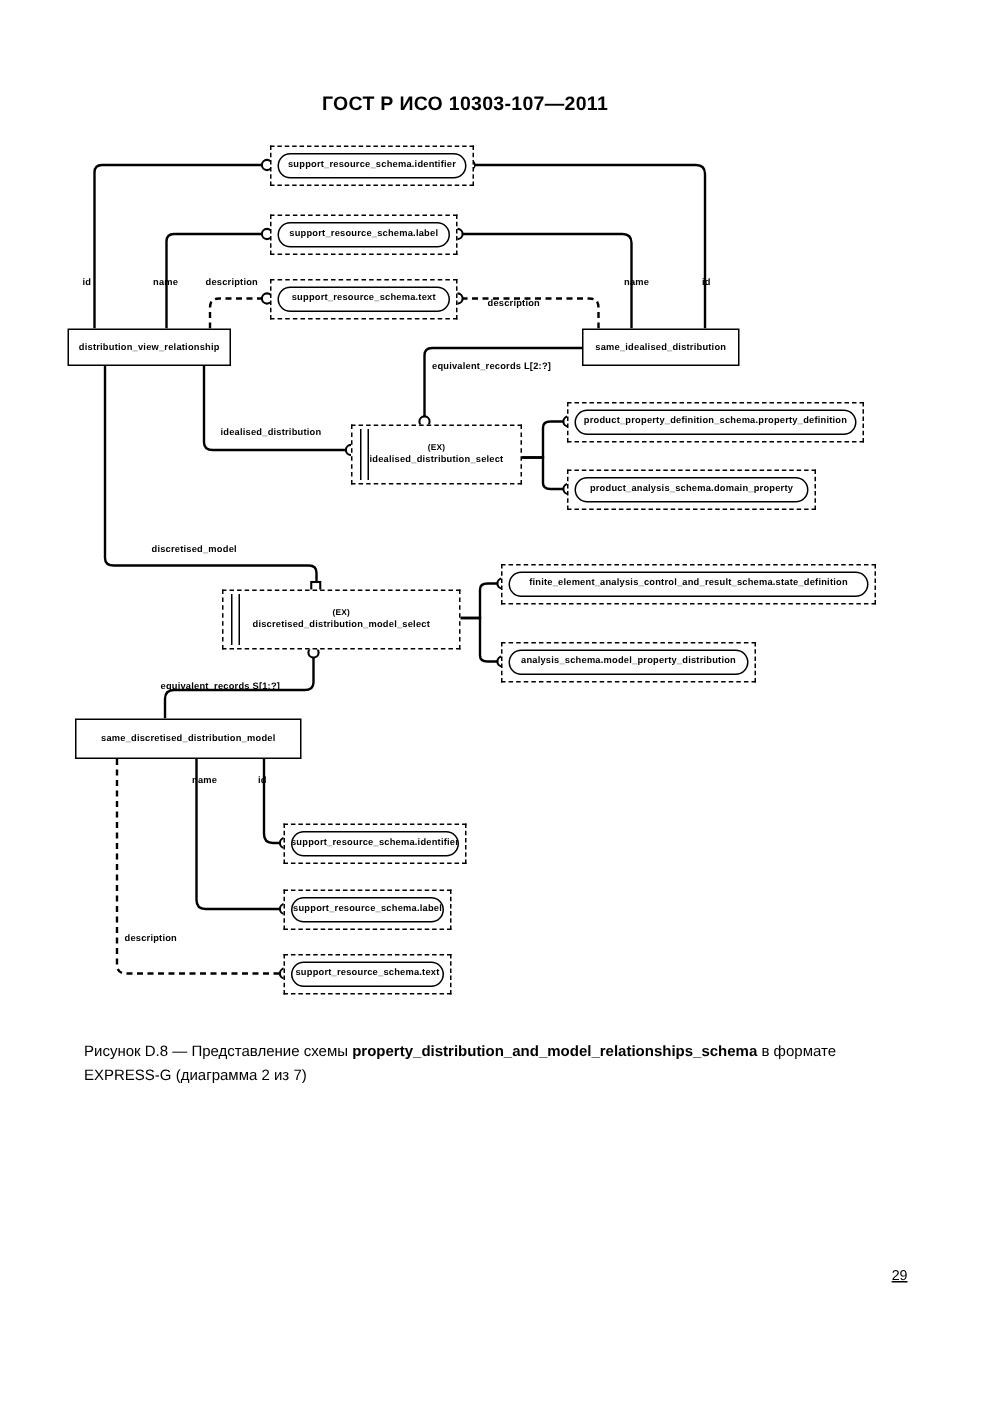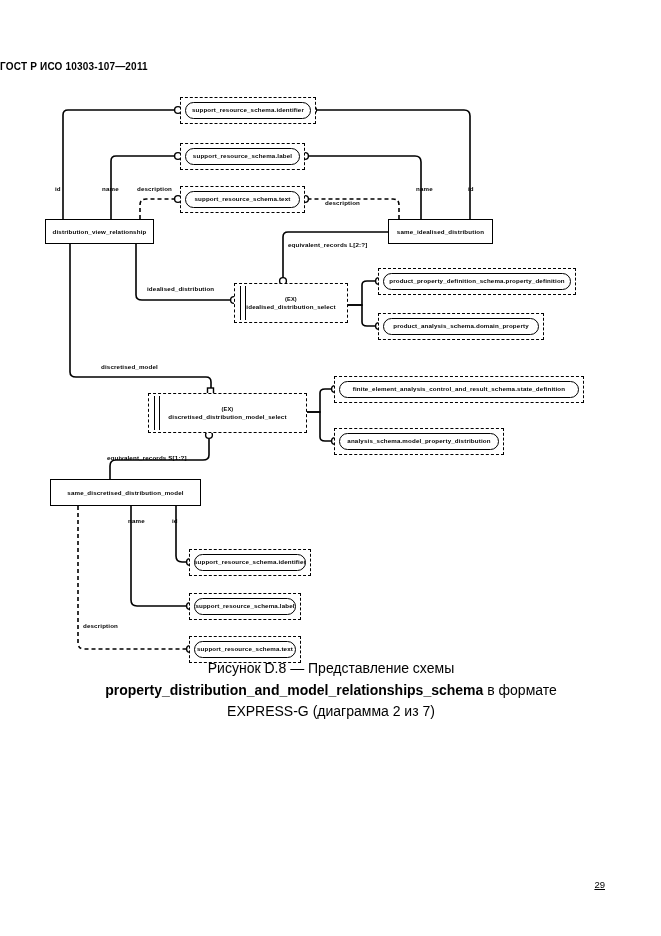--- a/index.html
+++ b/index.html
@@ -6,21 +6,21 @@
   body{
     width:661px;height:936px;background:#ffffff;
     font-family:"Liberation Sans", sans-serif;
     color:#000;position:relative;overflow:hidden;
   }
   .page{position:relative;width:661px;height:936px;}
 
   
   .doc-header{
     position:absolute;left:0;top:61px;width:620px;
-    text-align:left;font-size:10px;font-weight:bold;
+    text-align:center;font-size:13px;font-weight:bold;
     letter-spacing:.2px;
   }
 
   
   .figure{position:absolute;left:0;top:0;width:661px;height:700px;}
   .figure svg{position:absolute;left:0;top:0;}
 
   
   .ebox{
     position:absolute;box-sizing:border-box;
@@ -65,28 +65,28 @@
   }
 
   
   .lbl{
     position:absolute;font-size:6.2px;font-weight:bold;
     letter-spacing:.15px;white-space:nowrap;line-height:1;
   }
 
   
   .caption{
-    position:absolute;left:56px;top:658px;width:550px;
-    font-size:14px;line-height:1.55;text-align:center;color:#000;
+    position:absolute;left:56px;top:694px;width:550px;
+    font-size:10px;line-height:1.55;text-align:left;color:#000;
   }
   .caption b{font-weight:bold;}
 
   
   .folio{
-    position:absolute;left:0;top:879px;width:605px;
+    position:absolute;left:0;top:845px;width:605px;
     text-align:right;font-size:9.5px;text-decoration:underline;
   }
 </style>
 </head>
 <body>
 
 <div class="page">
 
   <div class="doc-header">ГОСТ Р ИСО 10303-107—2011</div>
 

